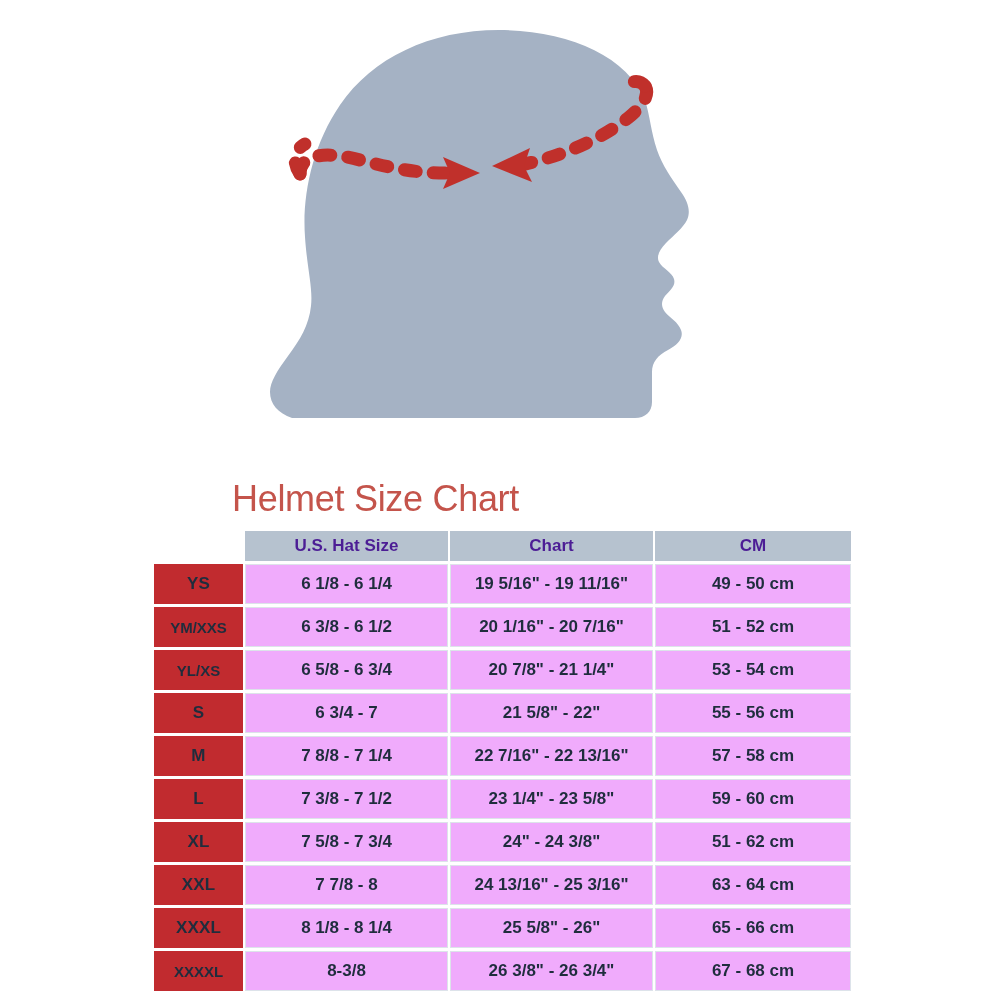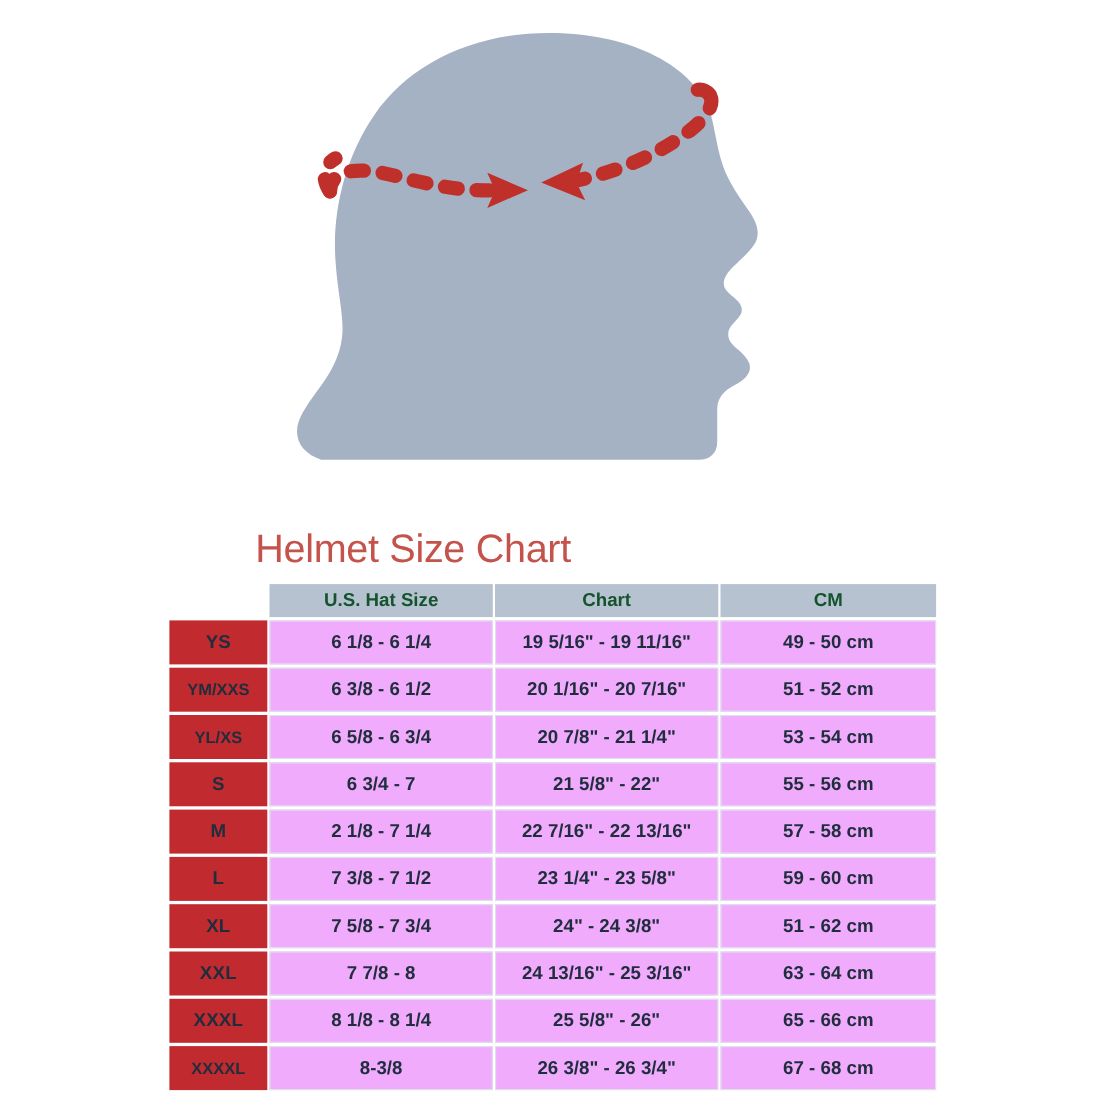--- a/index.html
+++ b/index.html
@@ -79,21 +79,21 @@
   }
 
   
   thead th.spacer {
     background: transparent;
     border: none;
     height: 30px;
   }
   thead th.hdr {
     background: #B6C2CF;
-    color: #14532d;
+    color: #4c1d95;
     font-size: 17px;
     font-weight: 700;
     height: 30px;
     border: none;
     margin-left: 31px;
   }
 
   
   td.size-cell {
     background: #C12B2F;
@@ -215,21 +215,21 @@
             <td class="data-cell">53 - 54 cm</td>
           </tr>
           <tr>
             <td class="size-cell">S</td>
             <td class="data-cell">6 3/4 - 7</td>
             <td class="data-cell">21 5/8" - 22"</td>
             <td class="data-cell">55 - 56 cm</td>
           </tr>
           <tr>
             <td class="size-cell">M</td>
-            <td class="data-cell">2 1/8 - 7 1/4</td>
+            <td class="data-cell">7 8/8 - 7 1/4</td>
             <td class="data-cell">22 7/16" - 22 13/16"</td>
             <td class="data-cell">57 - 58 cm</td>
           </tr>
           <tr>
             <td class="size-cell">L</td>
             <td class="data-cell">7 3/8 - 7 1/2</td>
             <td class="data-cell">23 1/4" - 23 5/8"</td>
             <td class="data-cell">59 - 60 cm</td>
           </tr>
           <tr>

